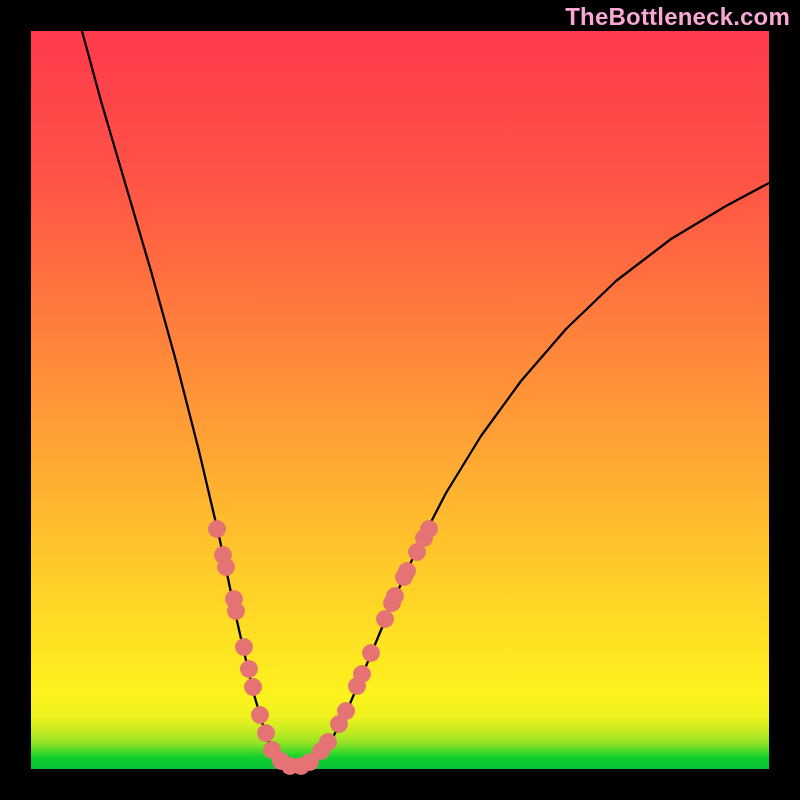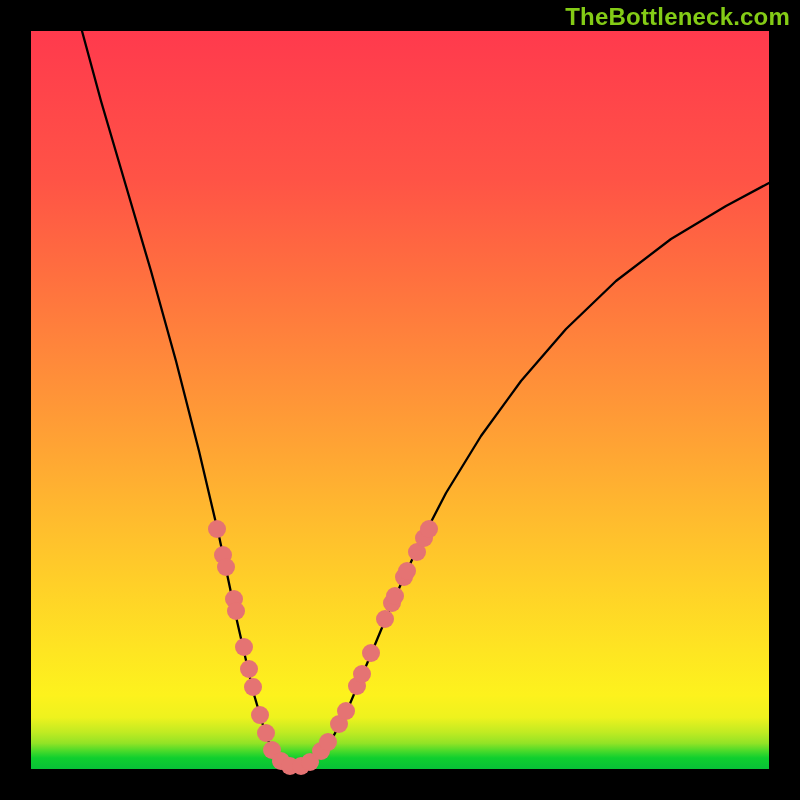--- a/index.html
+++ b/index.html
@@ -42,21 +42,21 @@
       #ff5346 80%,
       #ff3a4d 100%
     );
   }
   .watermark {
     position: absolute;
     top: 3px;
     right: 10px;
     font-size: 24px;
     font-weight: 600;
-    color: #84cc16;
+    color: #f9a8d4;
     letter-spacing: 0.2px;
     pointer-events: none;
   }
   svg.curves {
     position: absolute;
     left: 0;
     top: 0;
     width: 738px;
     height: 738px;
     overflow: visible;

